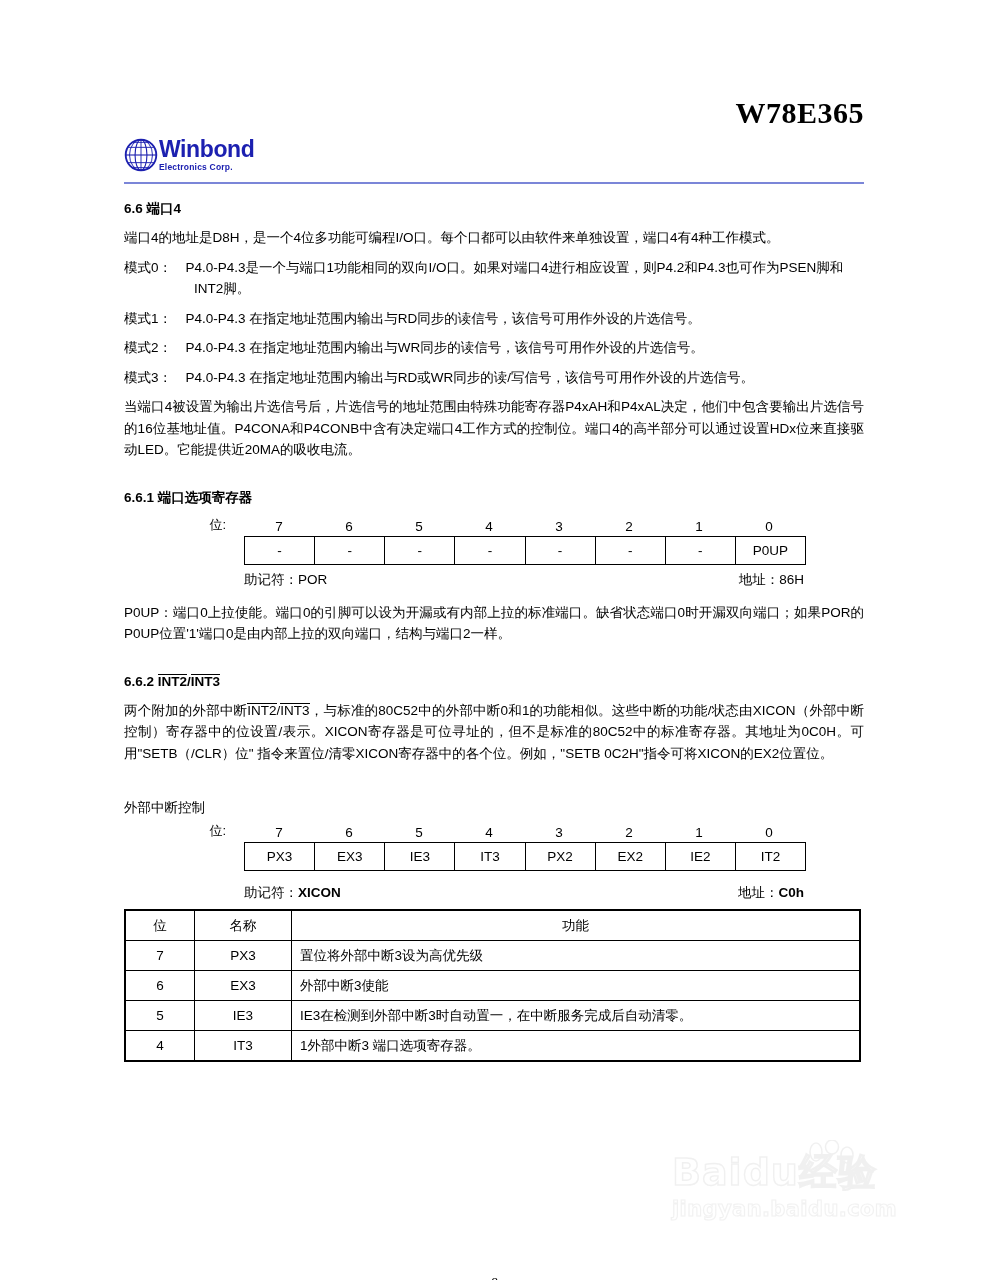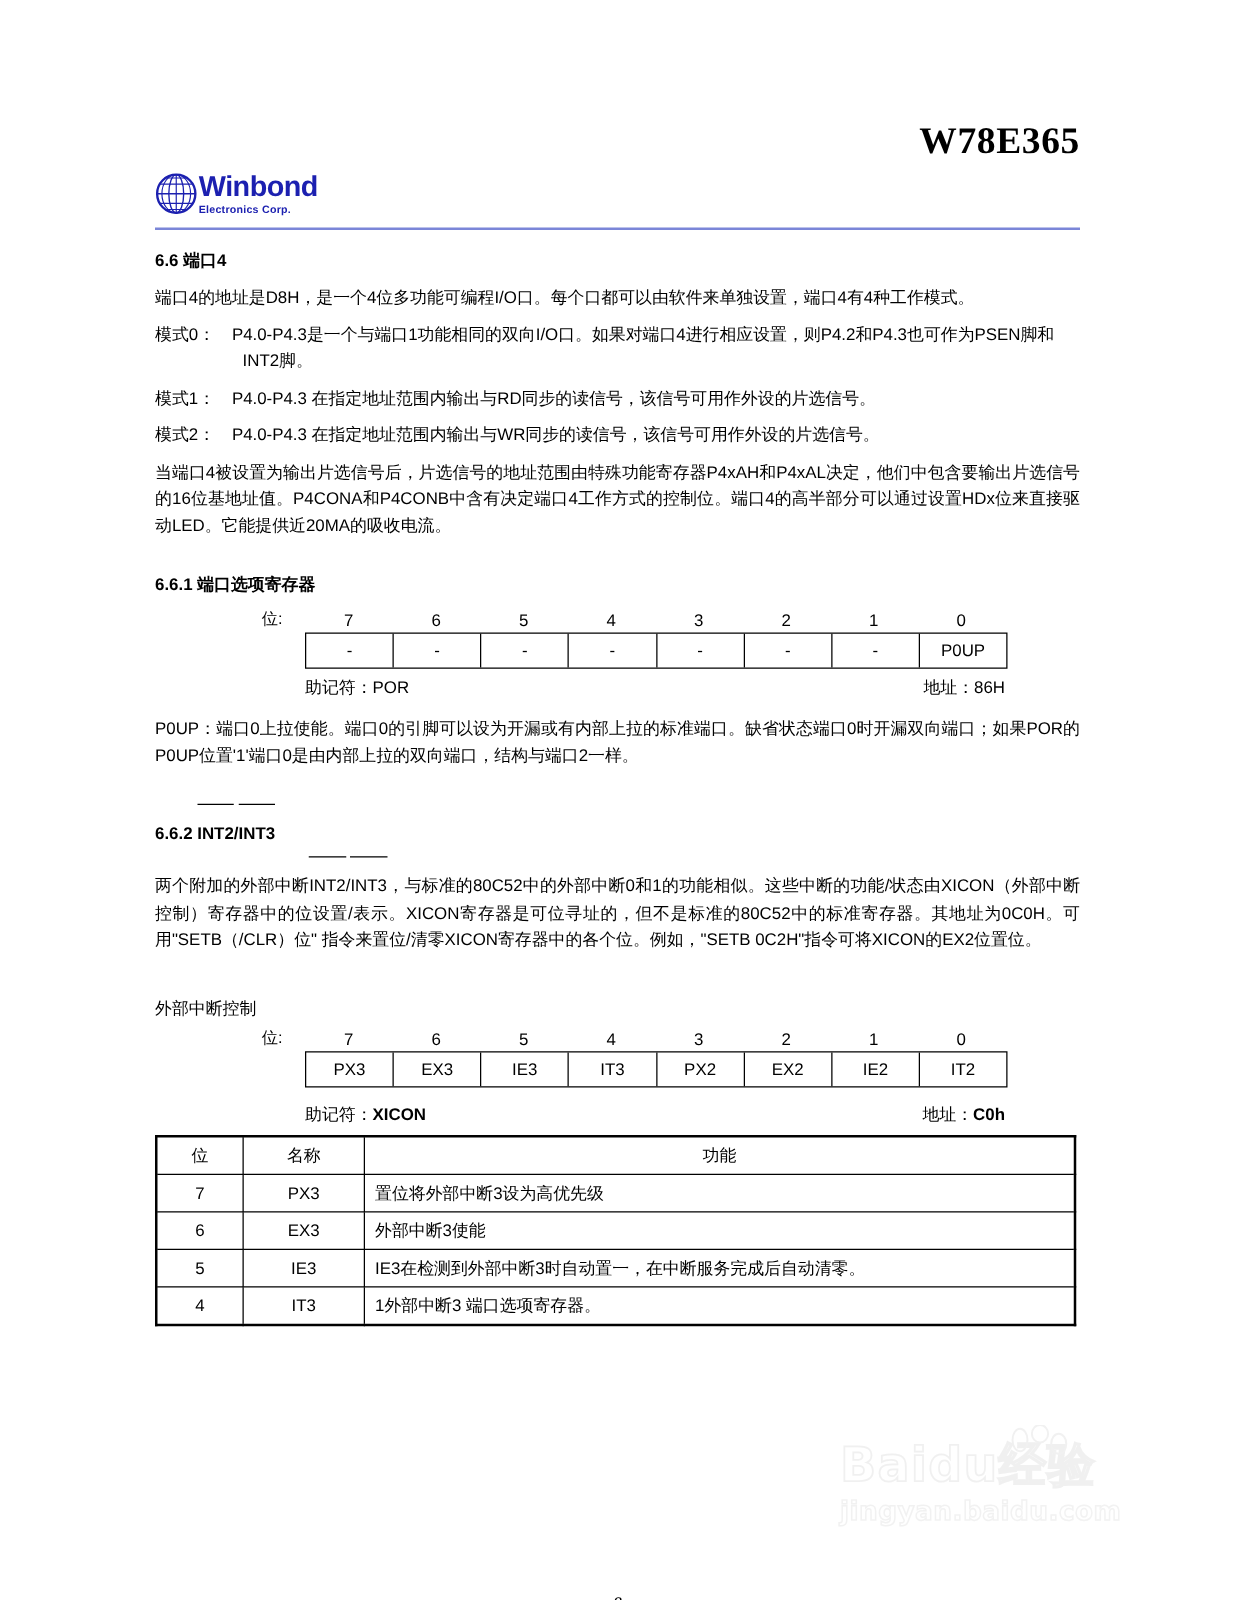--- a/index.html
+++ b/index.html
@@ -104,21 +104,21 @@
   }
   p.mode {
     font-size: 13.5px;
     line-height: 21.5px;
     margin: 0 0 8px 0;
     padding-left: 70px;
     text-indent: -70px;
   }
   .ovl {
     border-top: 1.4px solid #000;
-    padding-top: 16px;
+    padding-top: 0px;
     display: inline-block;
     line-height: 1.05;
   }
 
   
   .bitblock {
     margin: 4px 0 0 0;
   }
   .bit-head {
     display: flex;
@@ -271,20 +271,21 @@
         </div>
       </div>
     </div>
     <div class="header-rule"></div>
 
     <h2 class="sec">6.6 端口4</h2>
     <p class="body">端口4的地址是D8H，是一个4位多功能可编程I/O口。每个口都可以由软件来单独设置，端口4有4种工作模式。</p>
     <p class="mode">模式0：　P4.0-P4.3是一个与端口1功能相同的双向I/O口。如果对端口4进行相应设置，则P4.2和P4.3也可作为PSEN脚和INT2脚。</p>
     <p class="mode">模式1：　P4.0-P4.3 在指定地址范围内输出与RD同步的读信号，该信号可用作外设的片选信号。</p>
     <p class="mode">模式2：　P4.0-P4.3 在指定地址范围内输出与WR同步的读信号，该信号可用作外设的片选信号。</p>
+    <p class="mode">模式3：　P4.0-P4.3 在指定地址范围内输出与RD或WR同步的读/写信号，该信号可用作外设的片选信号。</p>
     <p class="body">当端口4被设置为输出片选信号后，片选信号的地址范围由特殊功能寄存器P4xAH和P4xAL决定，他们中包含要输出片选信号的16位基地址值。P4CONA和P4CONB中含有决定端口4工作方式的控制位。端口4的高半部分可以通过设置HDx位来直接驱动LED。它能提供近20MA的吸收电流。</p>
 
     <h3 class="sec">6.6.1 端口选项寄存器</h3>
 
     <div class="bitblock">
       <div class="bit-head">
         <div class="bit-label">位:</div>
         <div class="bit-nums">
           <span>7</span>
           <span>6</span>

